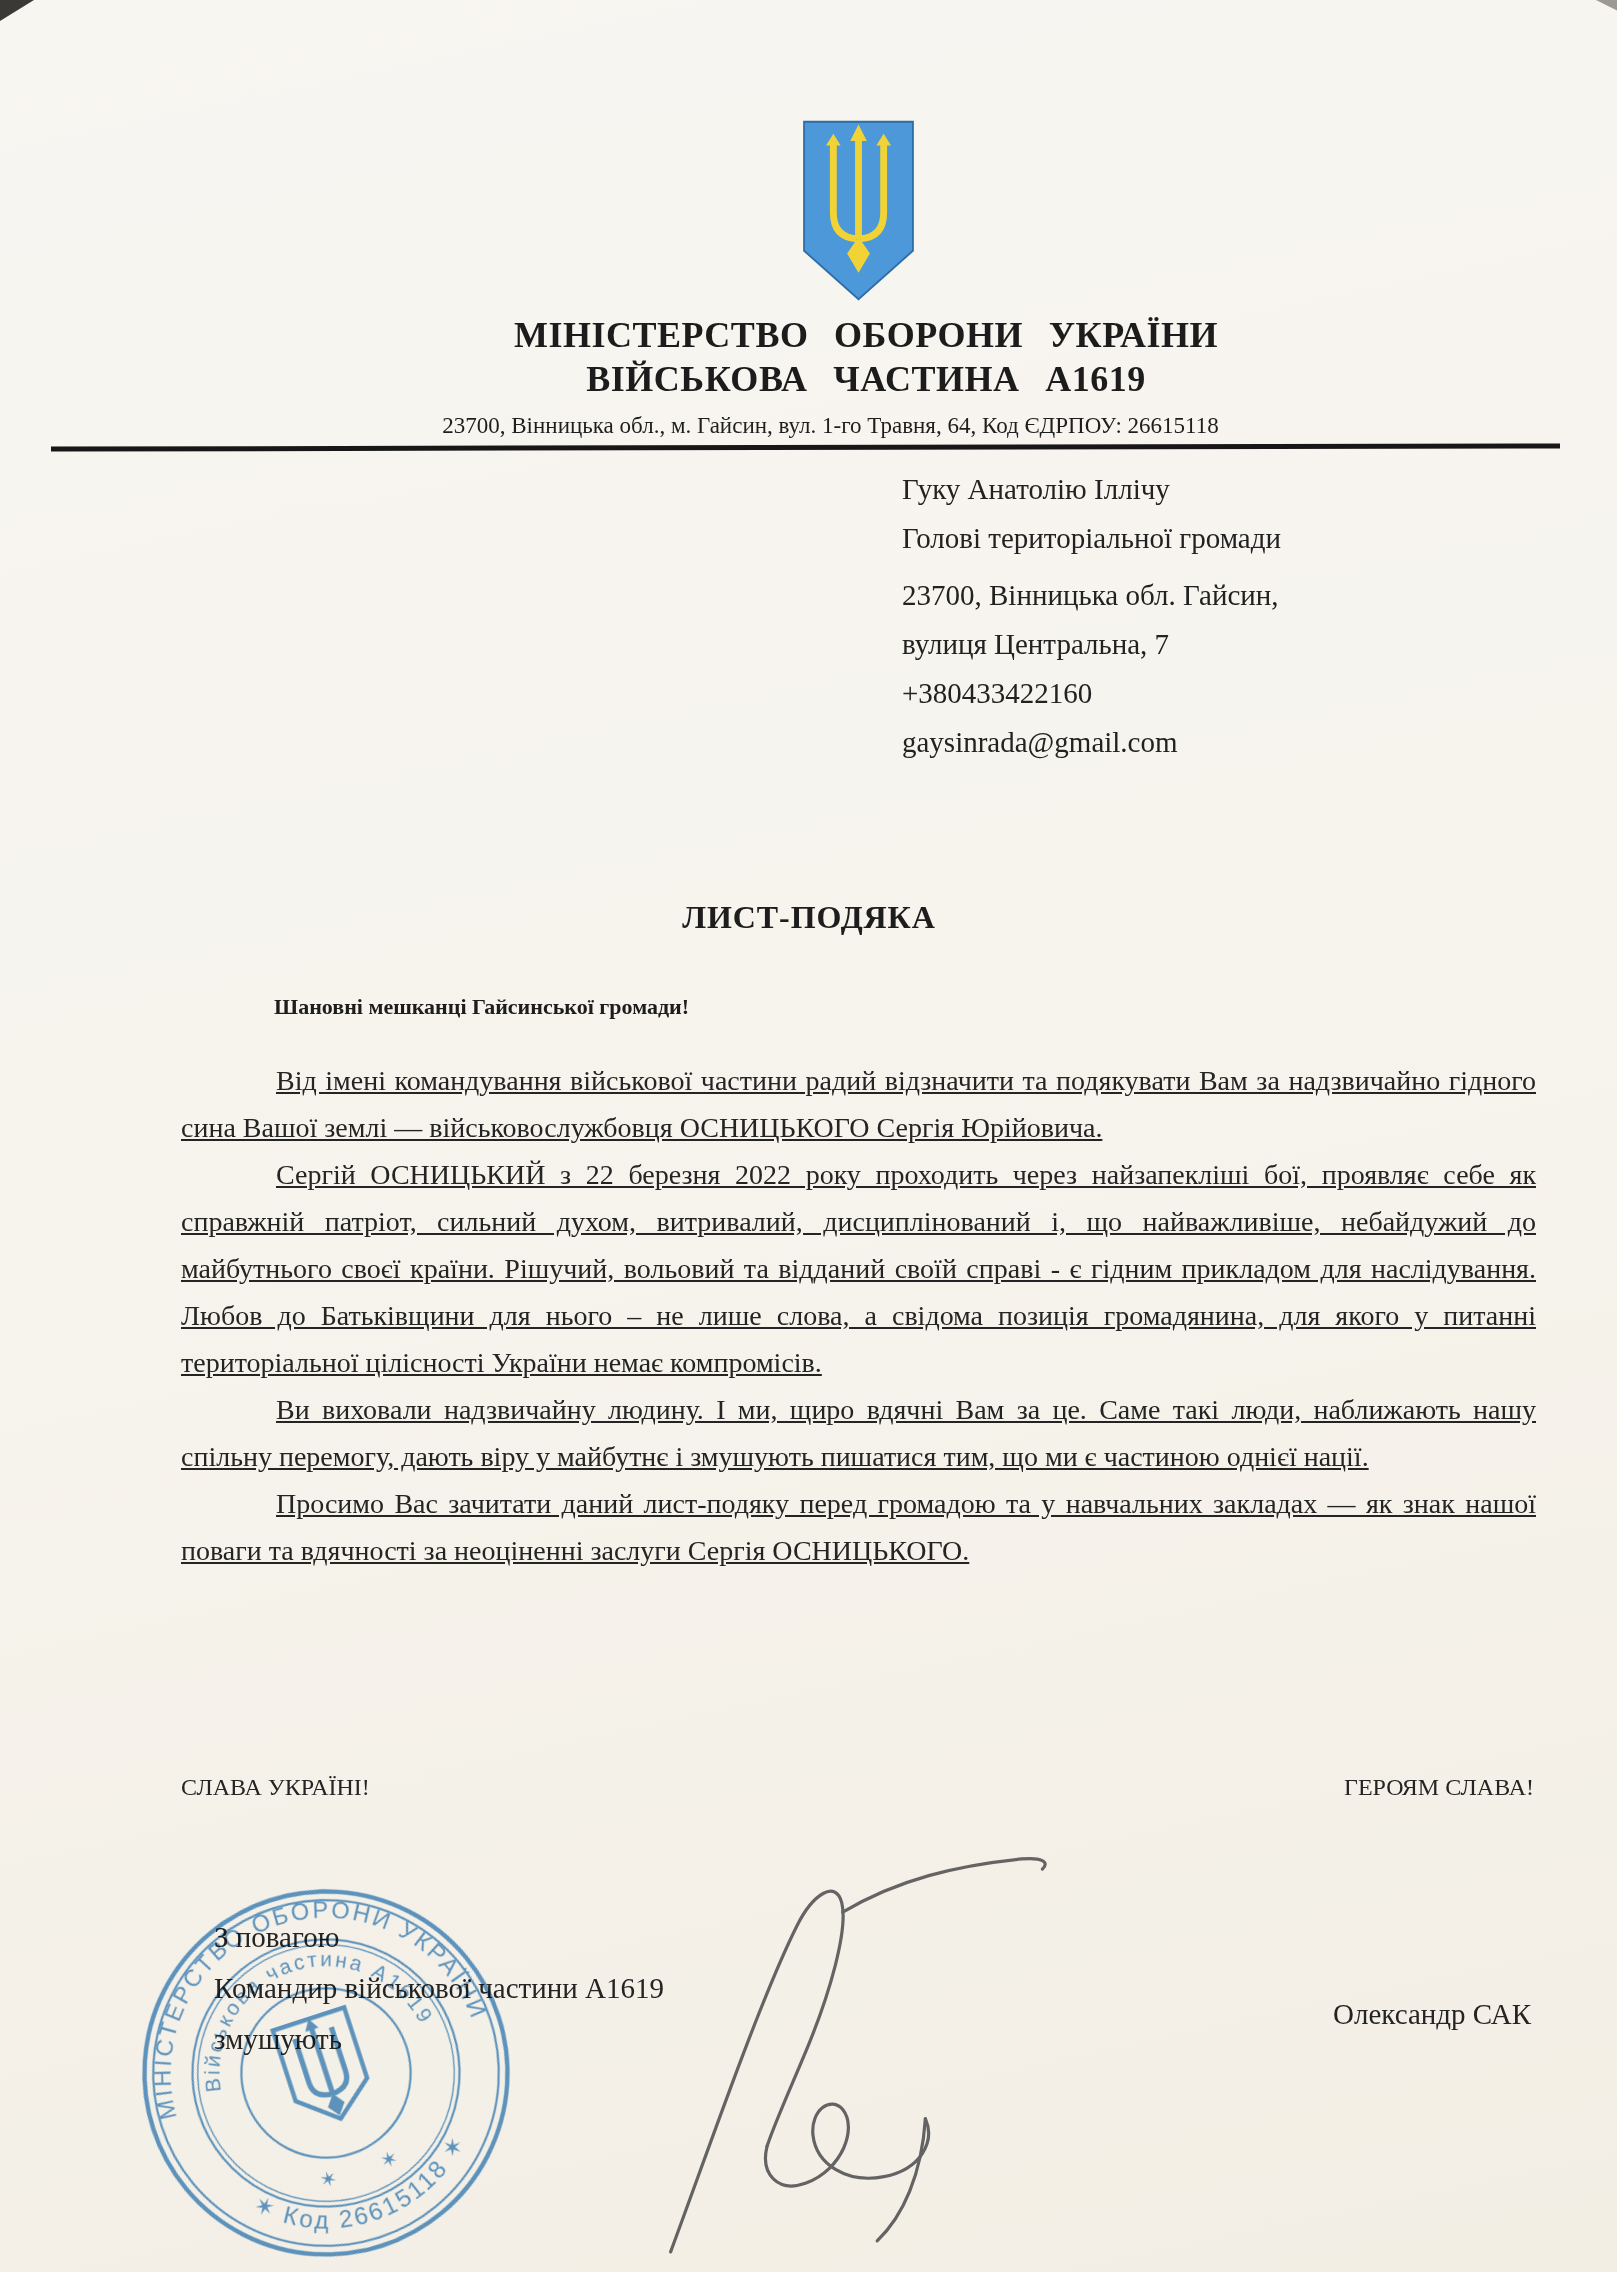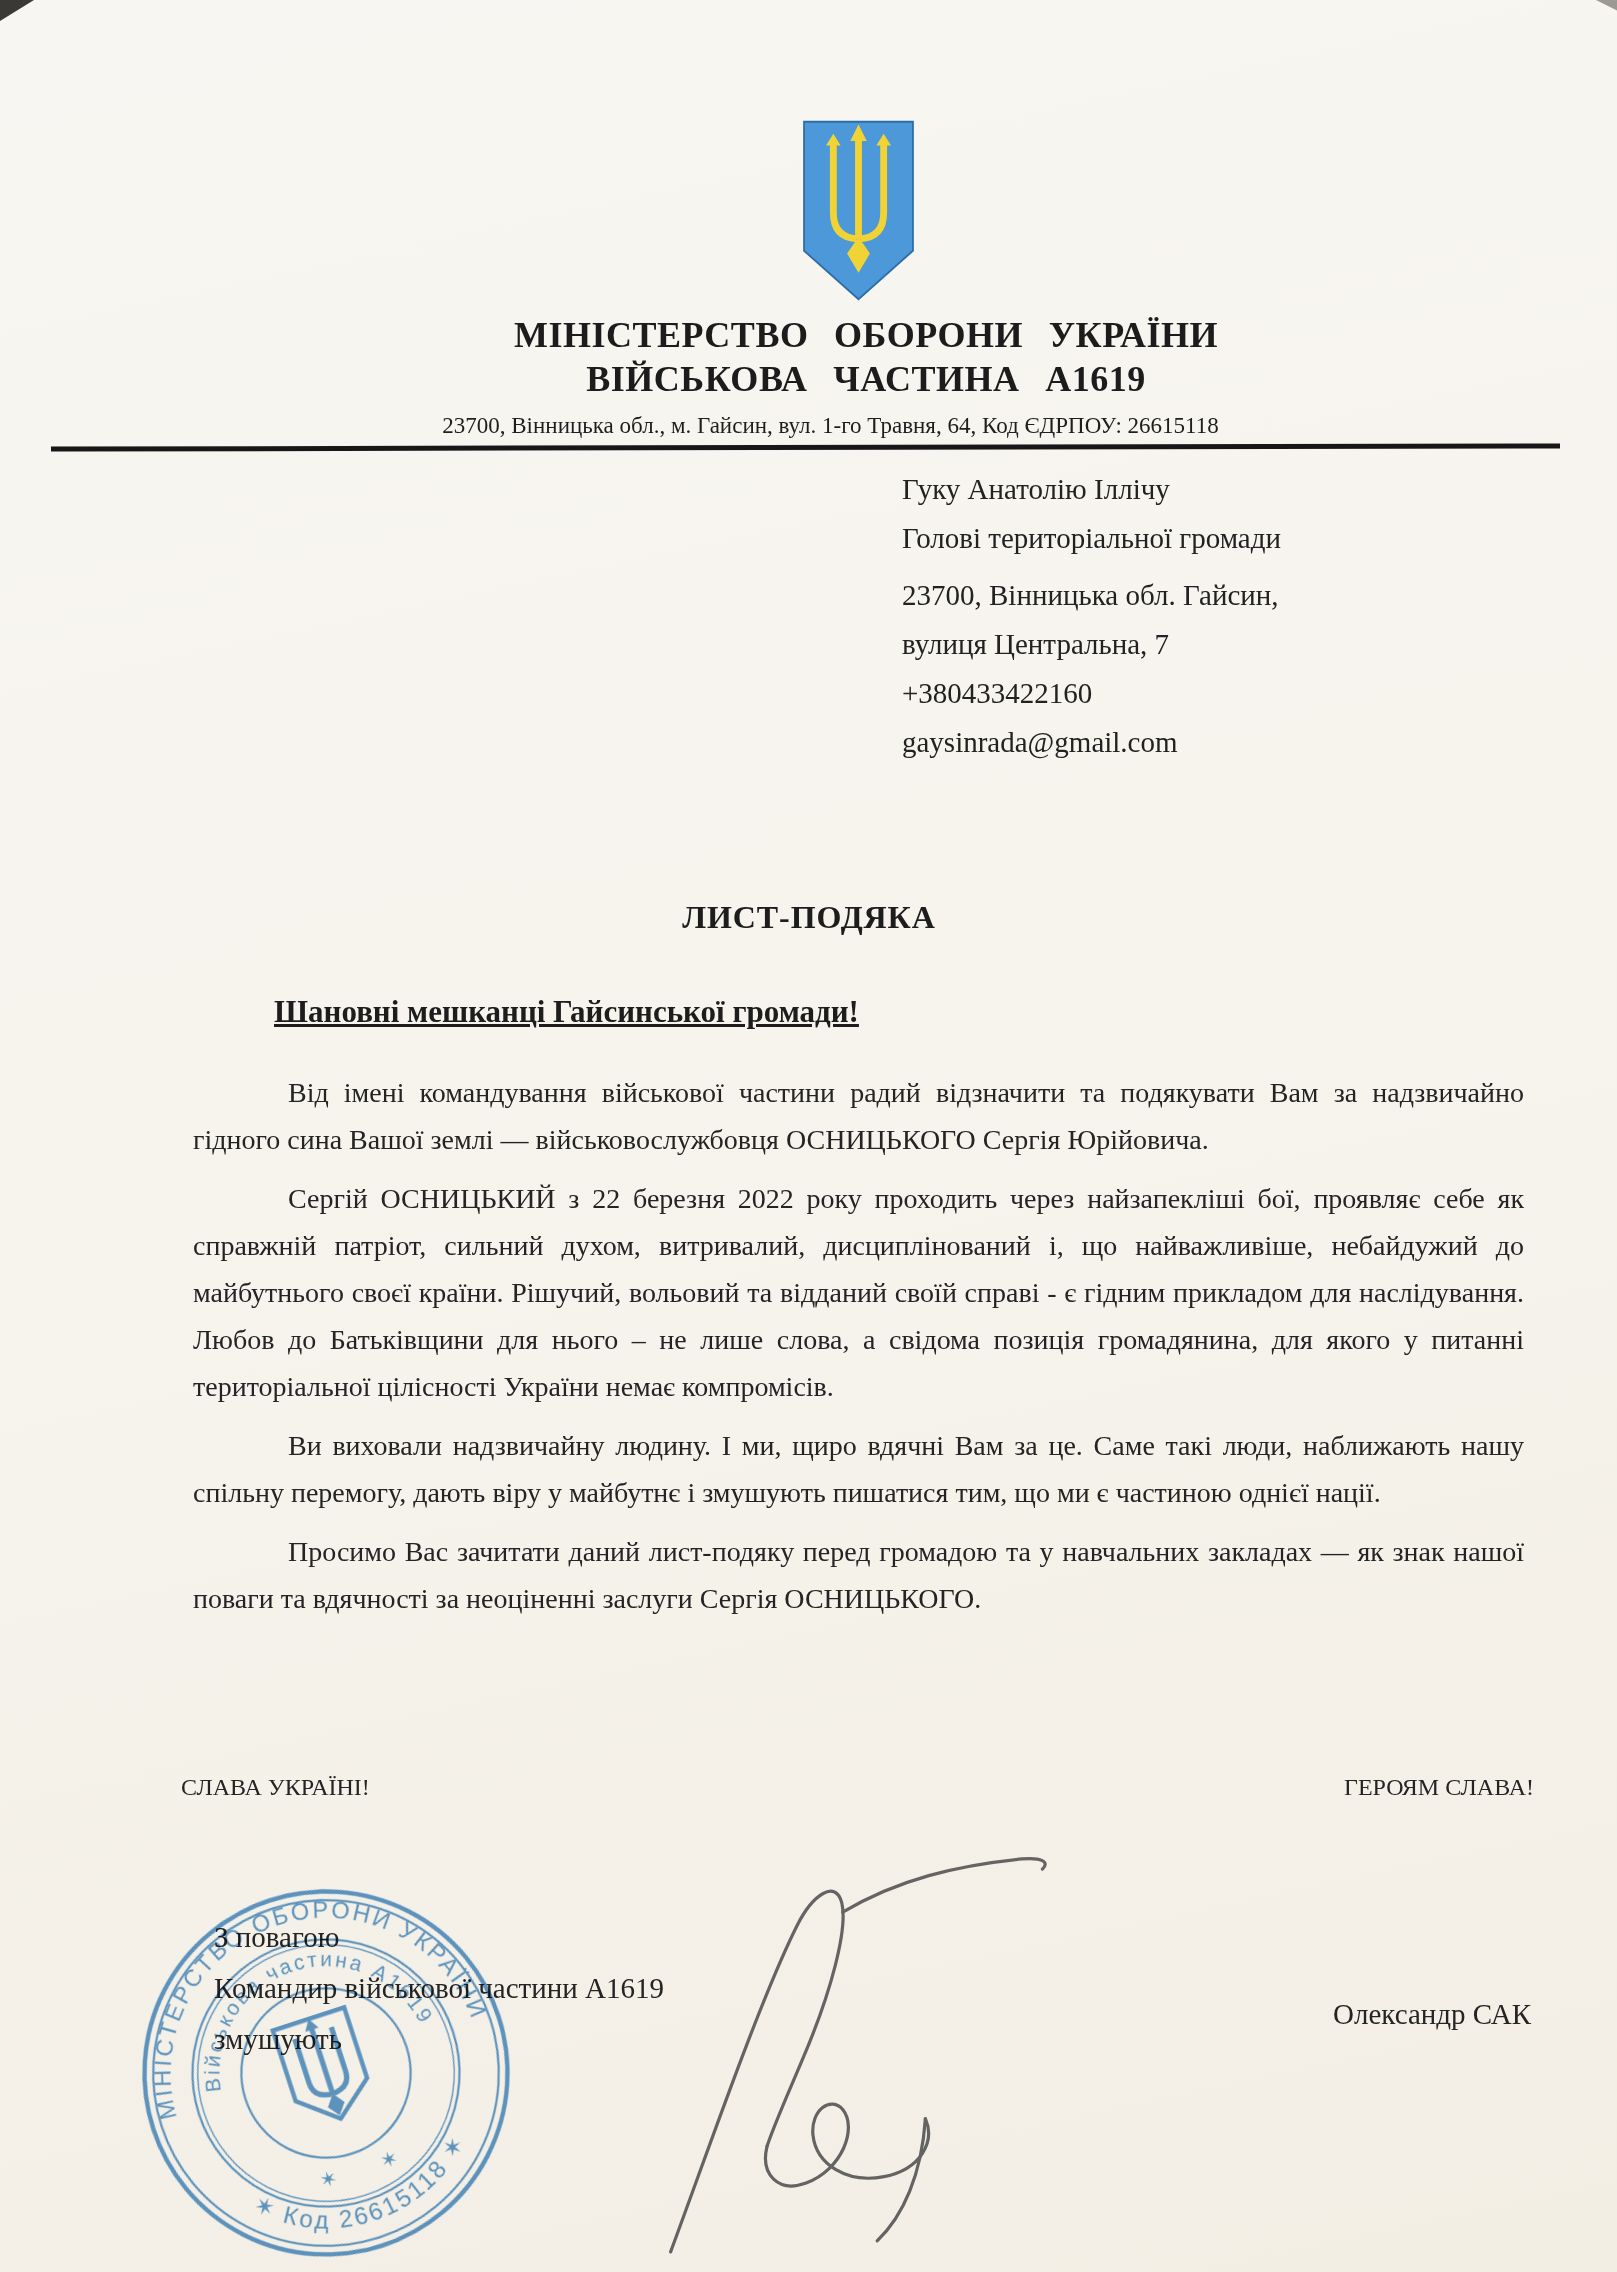--- a/index.html
+++ b/index.html
@@ -26,25 +26,25 @@
 
   .rule{position:absolute;top:445px;left:51px;right:58px;height:5px;
     background:#171717;transform:rotate(-.12deg);}
 
   .recipient{position:absolute;top:465px;left:902px;font-size:29px;line-height:49px;color:#222;}
   .recipient .addr{margin-top:8.2px;}
 
   .title{position:absolute;top:899px;left:0;right:0;text-align:center;
     font-weight:bold;font-size:32px;letter-spacing:0.9px;color:#1d1d1d;}
 
-  .salutation{position:absolute;top:994px;left:274px;font-weight:bold;font-size:31px;color:#1d1d1d;text-decoration:underline;}
+  .salutation{position:absolute;top:994px;left:274px;font-weight:bold;font-size:22px;color:#1d1d1d;}
 
   .body-text{position:absolute;top:1057px;left:181px;width:1355px;
     font-size:28px;line-height:47px;text-align:justify;color:#242424;}
-  .body-text p{margin:12px;text-indent:95px;}
+  .body-text p{margin:0;text-indent:95px;text-decoration:underline;}
 
   .slogans{position:absolute;top:1774px;left:181px;right:84px;
     display:flex;justify-content:space-between;font-size:24px;color:#242424;}
 
   .closing{position:absolute;top:1912px;left:174px;font-size:29px;line-height:51px;color:#242424;margin-left:40px;}
   .signer{position:absolute;top:1998px;right:87px;font-size:29px;color:#242424;}
 
   .stamp{position:absolute;top:1881px;left:134px;width:384px;height:384px;
     transform:rotate(-18deg);opacity:.82;mix-blend-mode:multiply;filter:blur(0.3px);}
   .stamp text{font-family:"Liberation Sans","DejaVu Sans",sans-serif;}

